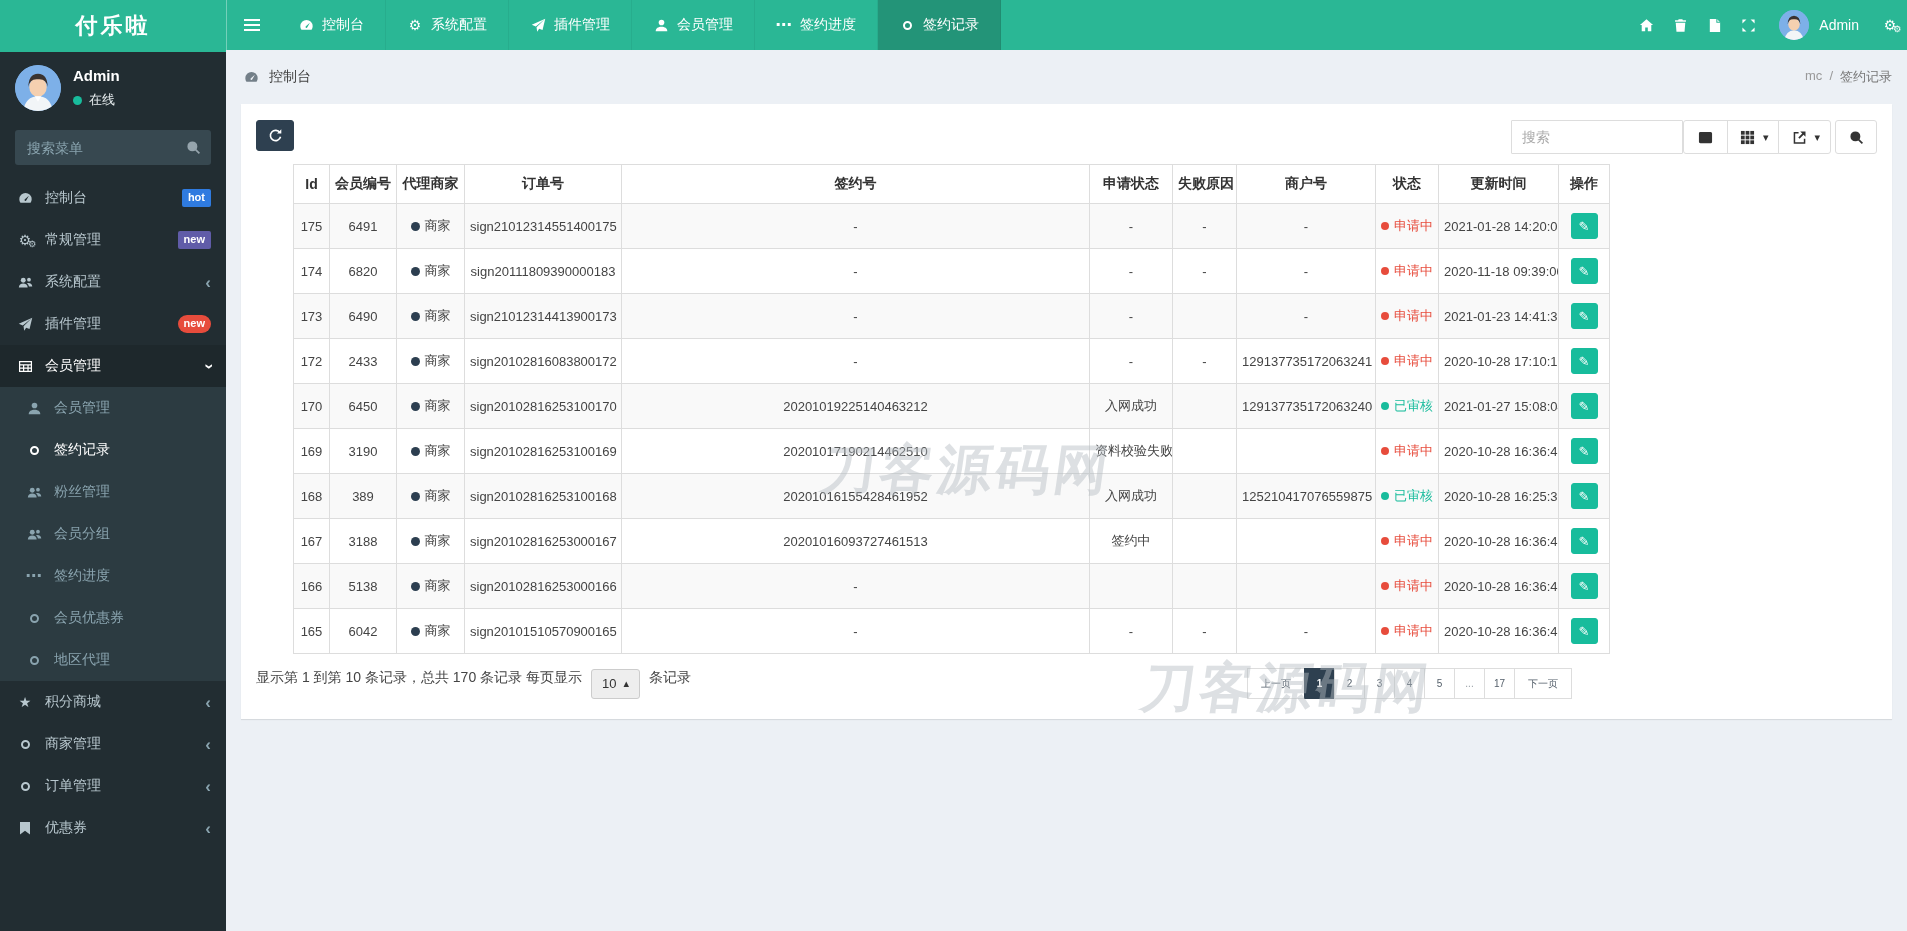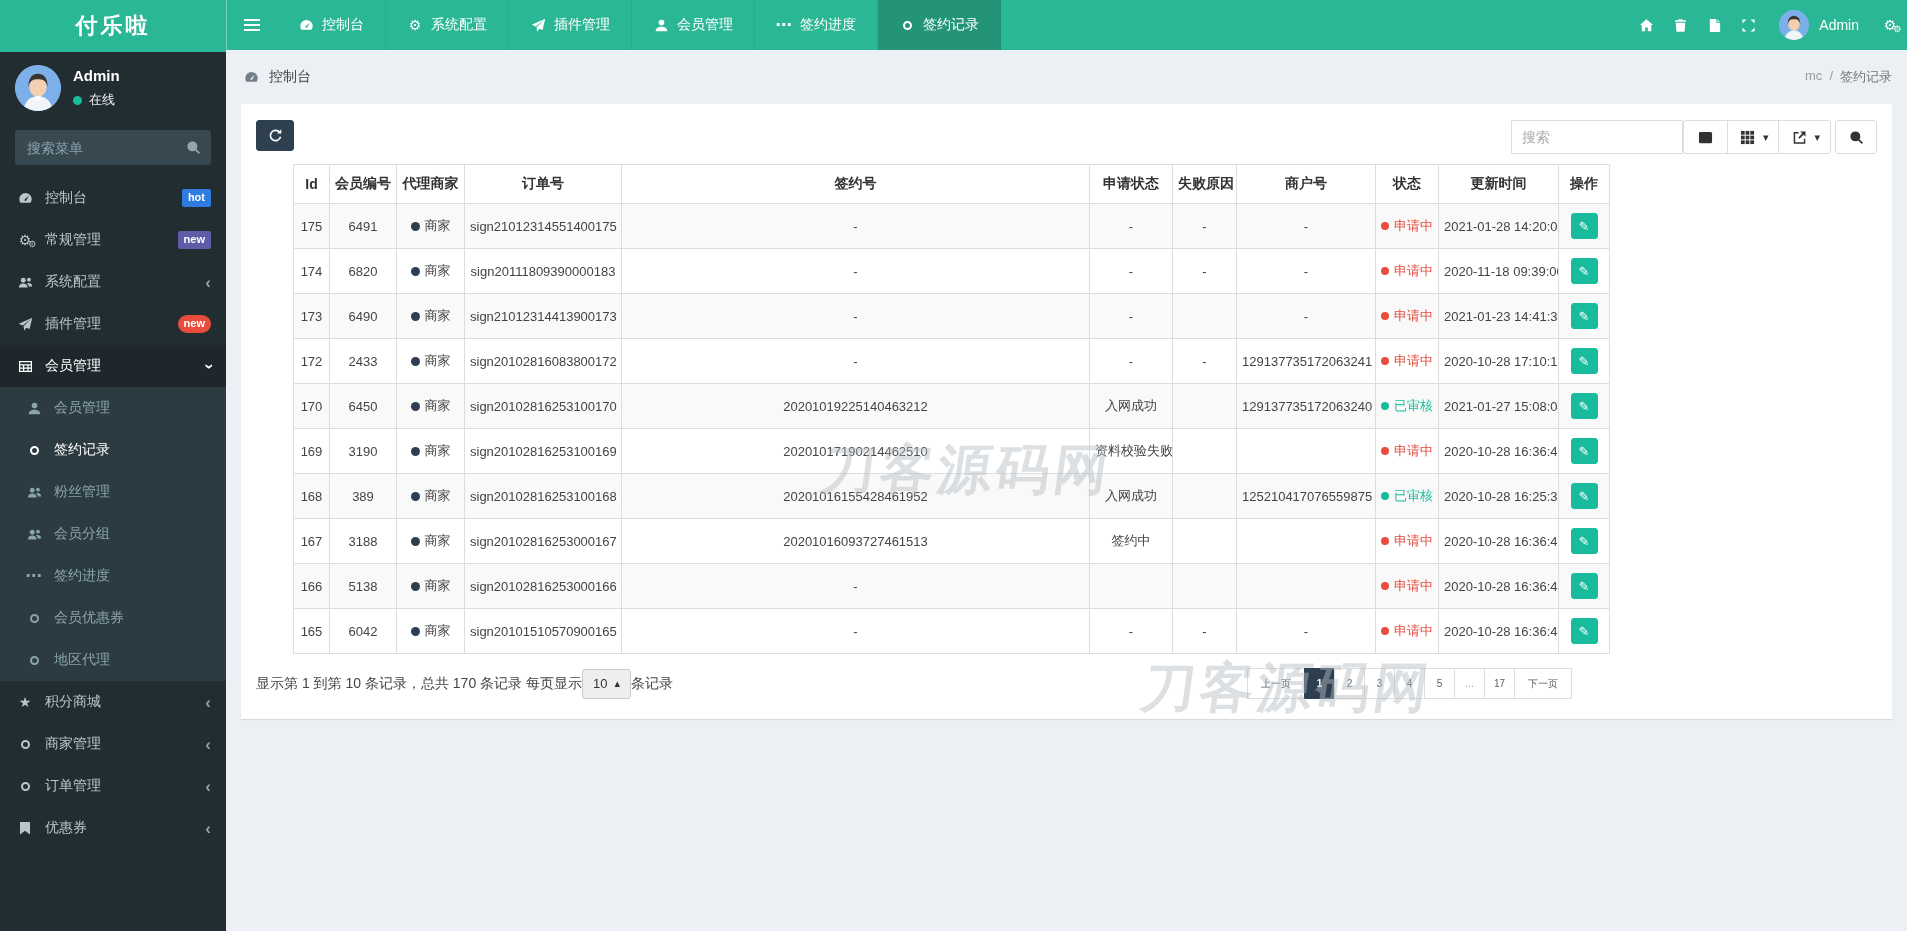--- a/index.html
+++ b/index.html
@@ -97,21 +97,21 @@
   .st .dot { width:8px; height:8px; }
   .st.danger { color:#e74c3c; } .st.danger .dot { background:#e74c3c; }
   .st.success { color:#18bc9c; } .st.success .dot { background:#18bc9c; }
   .agent-cell { display:inline-flex; align-items:center; gap:5px; }
   .agent-cell .dot { width:9px; height:9px; background:#2c3e50; }
   .btn-edit { width:27px; height:26px; background:#18bc9c; border:1px solid #18bc9c; border-radius:3px; color:#fff;
               cursor:pointer; font-size:13px; line-height:1; display:inline-flex; align-items:center; justify-content:center; }
 
   
   .table-footer { width:1316px; display:flex; justify-content:space-between; align-items:center; margin-top:14px; font-size:14px; color:#444; }
-  .page-info { display:flex; align-items:center; gap:0; }
+  .page-info { display:flex; align-items:flex-start; gap:9px; }
   .page-size-btn { height:30px; padding:0 10px; background:#eee; border:1px solid #ccc; border-radius:3px;
                    display:flex; align-items:center; gap:7px; font-size:13px; color:#333; cursor:pointer; }
   .pagination { display:flex; list-style:none; margin:0; padding:0; }
   .page-btn { min-width:31px; height:31px; padding:0 8px; display:flex; align-items:center; justify-content:center;
               border:1px solid #ddd; background:#fff; color:#55606b; font-size:10px; cursor:pointer; margin-left:-1px; }
   .page-btn.wide { padding:0 13px; }
   .page-btn.active { background:#2e4050; border-color:#2e4050; color:#fff; font-weight:bold; }
   .page-btn.ellipsis { color:#9aa0a6; }
 
   

